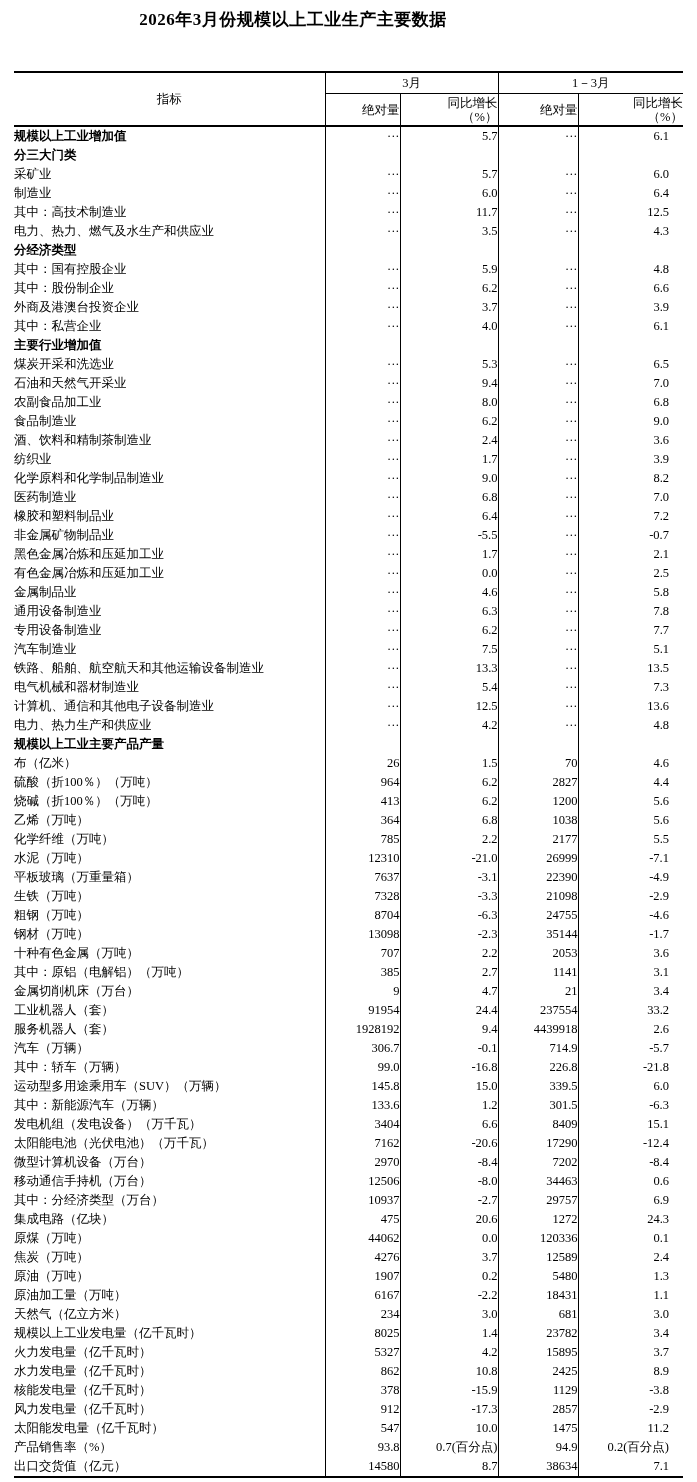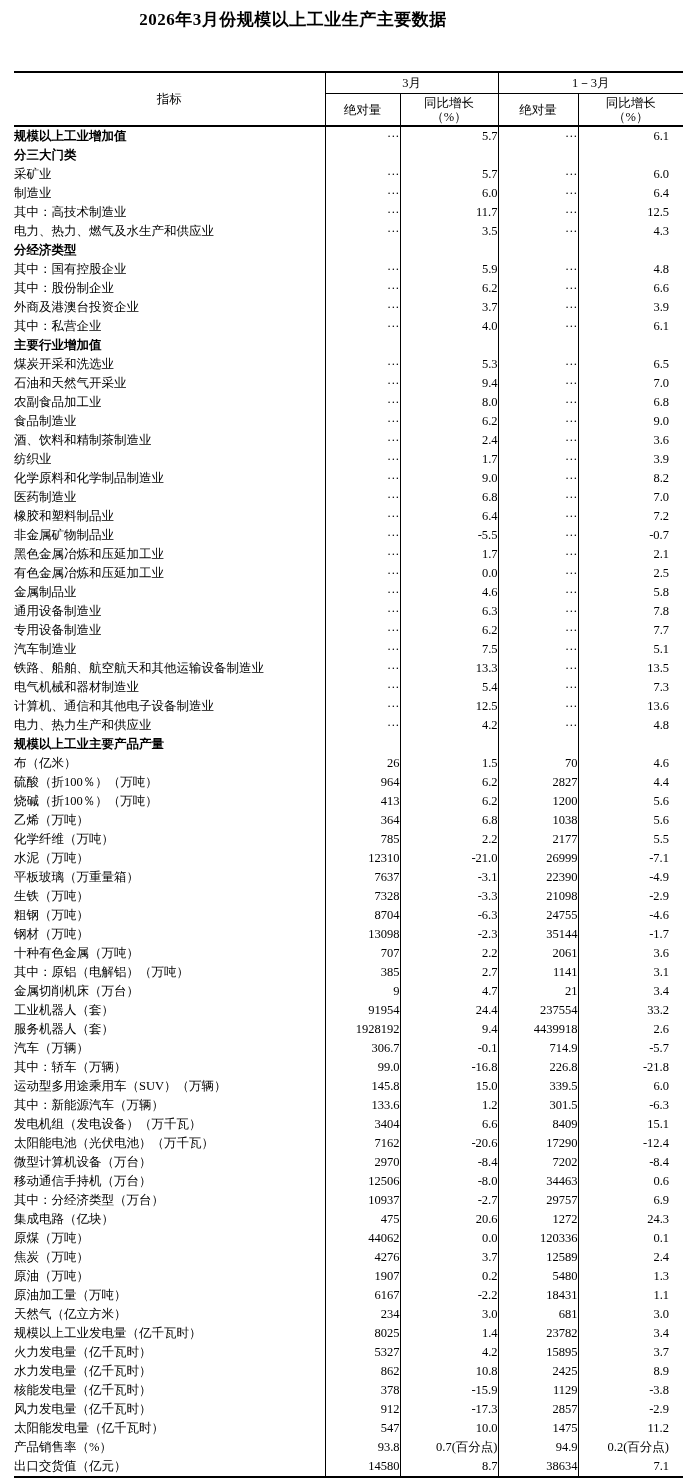--- a/index.html
+++ b/index.html
@@ -18,21 +18,21 @@
   }
   table.stats th,table.stats td{
     margin:0;padding:0;font-weight:normal;font-size:12.5px;
     vertical-align:middle;
   }
   
   tr.hr1 th{height:20px;border-top:2px solid #000;text-align:center;}
   th.h-ind{border-right:1px solid #000;border-bottom:2px solid #000;}
   th.h-g1{border-right:1px solid #000;border-bottom:1px solid #000;}
   th.h-g2{border-bottom:1px solid #000;}
-  tr.hr2 th{height:31px;border-bottom:2px solid #000;text-align:center;line-height:14px;}
+  tr.hr2 th{height:31px;border-bottom:2px solid #000;text-align:right;line-height:14px;}
   tr.hr2 th.b-r{border-right:1px solid #000;}
   
   tbody tr{height:19px;}
   tbody td{line-height:19px;white-space:nowrap;overflow:hidden;}
   td.lbl{border-right:1px solid #000;text-align:left;}
   td.num{border-right:1px solid #000;text-align:right;padding-right:10px;
          font-family:"Liberation Serif","DejaVu Serif",serif;}
   td.num.lastcol{border-right:none;padding-right:14px;}
   tbody tr:last-child td{border-bottom:2px solid #000;}
   tr.bold td.lbl{font-weight:bold;}
@@ -417,21 +417,21 @@
     <td class="num">13098</td>
     <td class="num">-2.3</td>
     <td class="num">35144</td>
     <td class="num lastcol">-1.7</td>
   </tr>
 
   <tr>
     <td class="lbl ind1">十种有色金属（万吨）</td>
     <td class="num">707</td>
     <td class="num">2.2</td>
-    <td class="num">2061</td>
+    <td class="num">2053</td>
     <td class="num lastcol">3.6</td>
   </tr>
 
   <tr>
     <td class="lbl ind2">其中：原铝（电解铝）（万吨）</td>
     <td class="num">385</td>
     <td class="num">2.7</td>
     <td class="num">1141</td>
     <td class="num lastcol">3.1</td>
   </tr>

